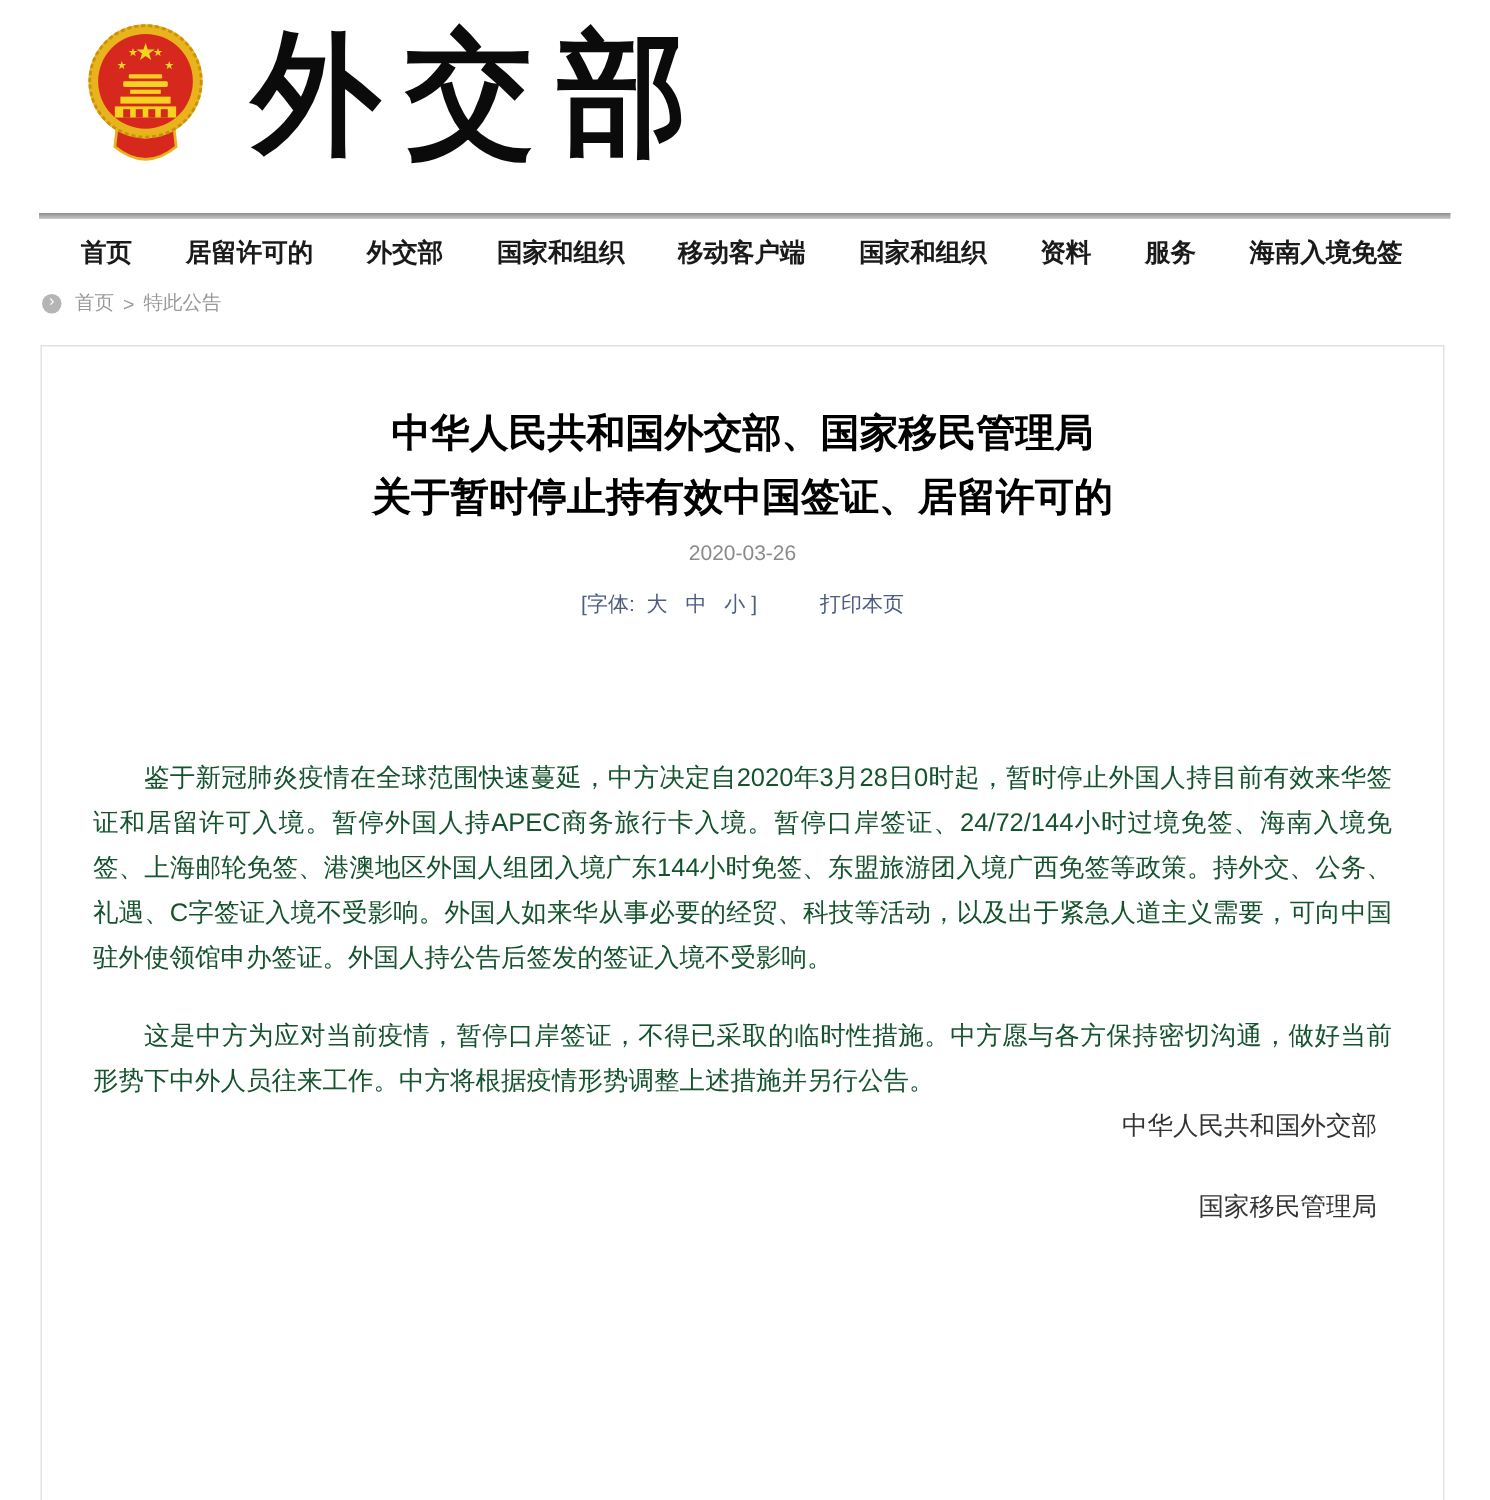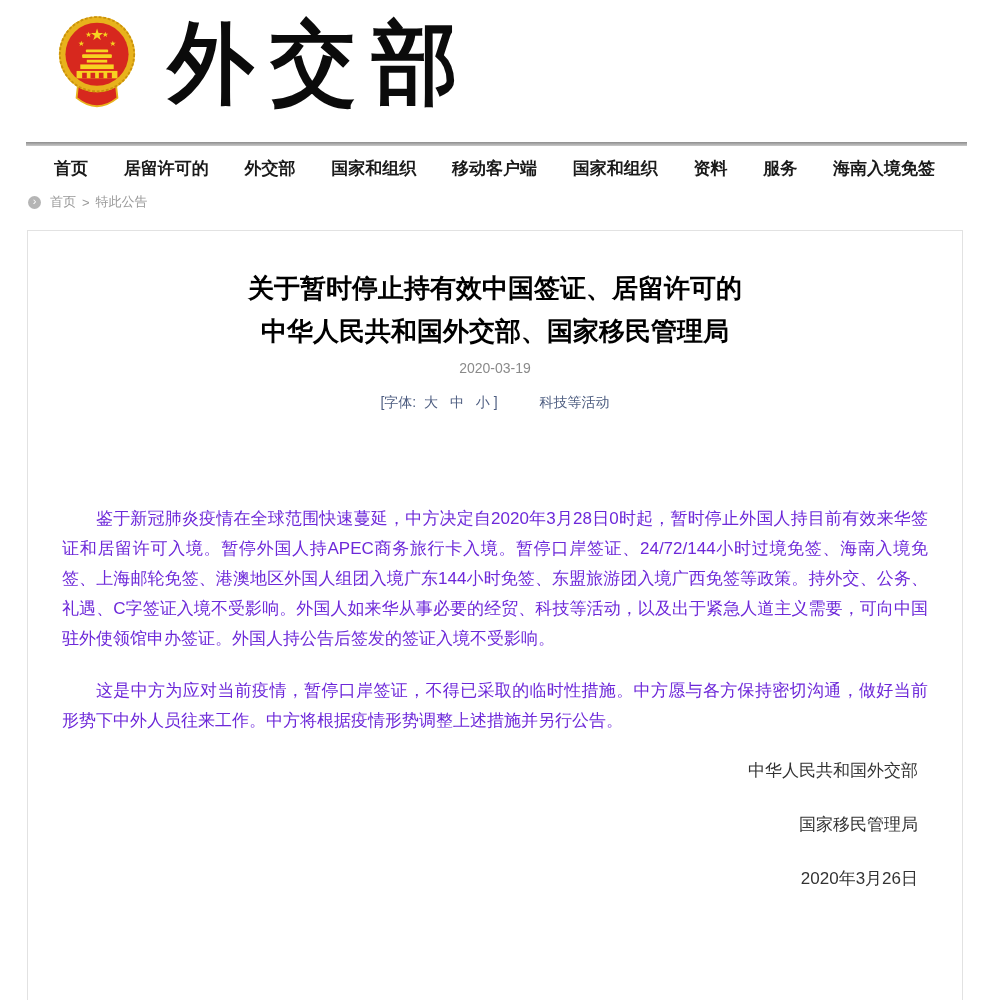--- a/index.html
+++ b/index.html
@@ -66,27 +66,27 @@
   .meta-controls {
     margin-top: 14px; text-align: center;
     font-size: 14px; color: #4d5d80; line-height: 20px;
   }
   .meta-controls a { color: #4d5d80; text-decoration: none; cursor: pointer; }
   .font-btn { margin: 0 4px; }
   .print-link { margin-left: 38px; }
 
   .article-body { margin-top: 92px; }
   .article-body p {
-    font-size: 17px; color: #6d28d9; line-height: 30px;
+    font-size: 17px; color: #14532d; line-height: 30px;
     text-indent: 2em; margin-bottom: 22px;
     text-align: justify;
   }
   .article-body p:last-child { margin-bottom: 0; }
 
-  .signatures { margin-top: 20px; padding-right: 10px; }
+  .signatures { padding-right: 10px; }
   .signature-line {
     text-align: right; font-size: 17px; color: #333333;
     line-height: 30px; margin-bottom: 24px;
   }
 </style>
 </head>
 <body>
 
 <header class="site-header">
   <a class="logo-link">
@@ -139,37 +139,36 @@
 
 <div class="breadcrumb">
   <span class="crumb-icon">›</span>
   <a>首页</a>
   <span class="crumb-sep">&gt;</span>
   <span>特此公告</span>
 </div>
 
 <main class="article-box">
   <h1 class="article-title">
+    <div>中华人民共和国外交部、国家移民管理局</div>
     <div>关于暂时停止持有效中国签证、居留许可的</div>
-    <div>中华人民共和国外交部、国家移民管理局</div>
   </h1>
 
-  <div class="article-date">2020-03-19</div>
+  <div class="article-date">2020-03-26</div>
 
   <div class="meta-controls">
     <span>[字体:</span>
     <a class="font-btn">大</a>
     <a class="font-btn">中</a>
     <a class="font-btn">小</a><span>]</span>
-    <a class="print-link">科技等活动</a>
+    <a class="print-link">打印本页</a>
   </div>
 
   <div class="article-body">
     <p>鉴于新冠肺炎疫情在全球范围快速蔓延，中方决定自2020年3月28日0时起，暂时停止外国人持目前有效来华签证和居留许可入境。暂停外国人持APEC商务旅行卡入境。暂停口岸签证、24/72/144小时过境免签、海南入境免签、上海邮轮免签、港澳地区外国人组团入境广东144小时免签、东盟旅游团入境广西免签等政策。持外交、公务、礼遇、C字签证入境不受影响。外国人如来华从事必要的经贸、科技等活动，以及出于紧急人道主义需要，可向中国驻外使领馆申办签证。外国人持公告后签发的签证入境不受影响。</p>
     <p>这是中方为应对当前疫情，暂停口岸签证，不得已采取的临时性措施。中方愿与各方保持密切沟通，做好当前形势下中外人员往来工作。中方将根据疫情形势调整上述措施并另行公告。</p>
   </div>
 
   <div class="signatures">
     <div class="signature-line">中华人民共和国外交部</div>
     <div class="signature-line">国家移民管理局</div>
-    <div class="signature-line">2020年3月26日</div>
   </div>
 </main>
 
 </body></html>

